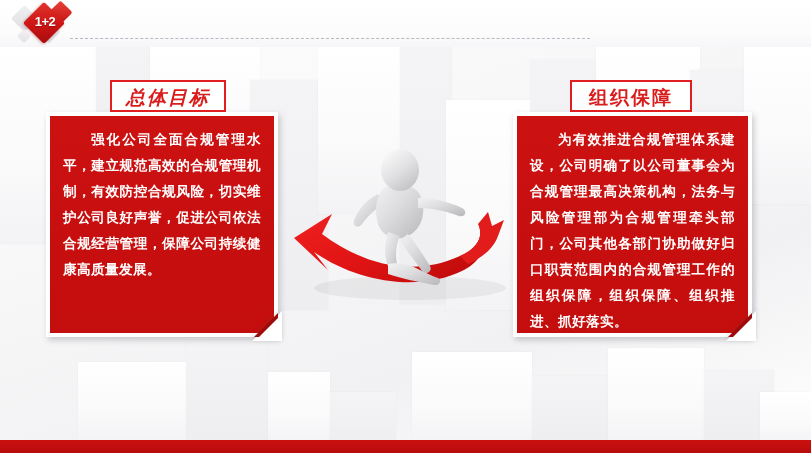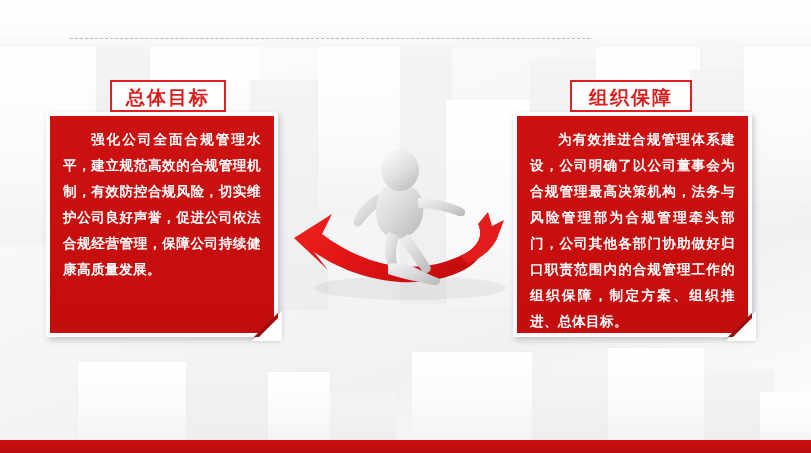--- a/index.html
+++ b/index.html
@@ -200,25 +200,33 @@
     <div class="bg-block dim" style="left:330px; top:392px; width:66px;  height:52px;"></div>
     <div class="bg-block" style="left:412px; top:352px; width:120px; height:92px;"></div>
     <div class="bg-block dim" style="left:532px; top:376px; width:76px;  height:68px;"></div>
     <div class="bg-block" style="left:608px; top:348px; width:96px;  height:96px;"></div>
     <div class="bg-block dim" style="left:704px; top:370px; width:70px;  height:74px;"></div>
     <div class="bg-block" style="left:760px; top:392px; width:64px;  height:52px;"></div>
   </div>
 
   <div class="top-white"></div>
 
+  <div class="logo">
+    <div class="dia dia-g1"></div>
+    <div class="dia dia-g2"></div>
+    <div class="dia dia-g3"></div>
+    <div class="dia dia-tr"></div>
+    <div class="dia dia-main"></div>
+    <div class="logo-text">1+2</div>
+  </div>
 
   <div class="header-rule"></div>
 
   <div class="card-wrap">
-    <div class="card-title" style="left:110px; top:80px; width:116px;">总体目标</div>
+    <div class="card-title" style="left:110px; top:80px; width:116px;font-style:italic;">总体目标</div>
     <div class="card-body" style="left:46px; top:112px; width:232px; height:225px;">强化公司全面合规管理水平，建立规范高效的合规管理机制，有效防控合规风险，切实维护公司良好声誉，促进公司依法合规经营管理，保障公司持续健康高质量发展。</div>
     <div class="fold-cut" style="left:252px; top:311px;"></div>
     <div class="fold-tri" style="left:254px; top:313px;"></div>
     <div class="fold-tri2" style="left:259px; top:318px;"></div>
   </div>
 
   <div class="center-art">
     <svg width="240" height="185" viewBox="0 0 240 185" xmlns="http://www.w3.org/2000/svg">
       <defs>
         <linearGradient id="bodyG" x1="0" y1="0" x2="1" y2="1">
@@ -271,21 +279,21 @@
                  C 123 133, 114 122, 108 112 Z" fill="url(#bodyG)"></path>
 
         <path d="M 96 136 C 104 134, 116 136, 124 140 C 132 144, 140 148, 146 150
                  C 150 152, 148 158, 142 157 C 126 154, 108 150, 96 146 Z" fill="url(#bodyG)"></path>
       </g>
     </svg>
   </div>
 
   <div class="card-wrap">
     <div class="card-title" style="left:570px; top:80px; width:122px;">组织保障</div>
-    <div class="card-body" style="left:513px; top:112px; width:239px; height:225px;">为有效推进合规管理体系建设，公司明确了以公司董事会为合规管理最高决策机构，法务与风险管理部为合规管理牵头部门，公司其他各部门协助做好归口职责范围内的合规管理工作的组织保障，制定方案、组织推进、总体目标。</div>
+    <div class="card-body" style="left:513px; top:112px; width:239px; height:225px;">为有效推进合规管理体系建设，公司明确了以公司董事会为合规管理最高决策机构，法务与风险管理部为合规管理牵头部门，公司其他各部门协助做好归口职责范围内的合规管理工作的组织保障，组织保障、组织推进、抓好落实。</div>
     <div class="fold-cut" style="left:726px; top:311px;"></div>
     <div class="fold-tri" style="left:728px; top:313px;"></div>
     <div class="fold-tri2" style="left:733px; top:318px;"></div>
   </div>
 
   <div class="bottom-bar"></div>
 
 </div>
 
 </body></html>

